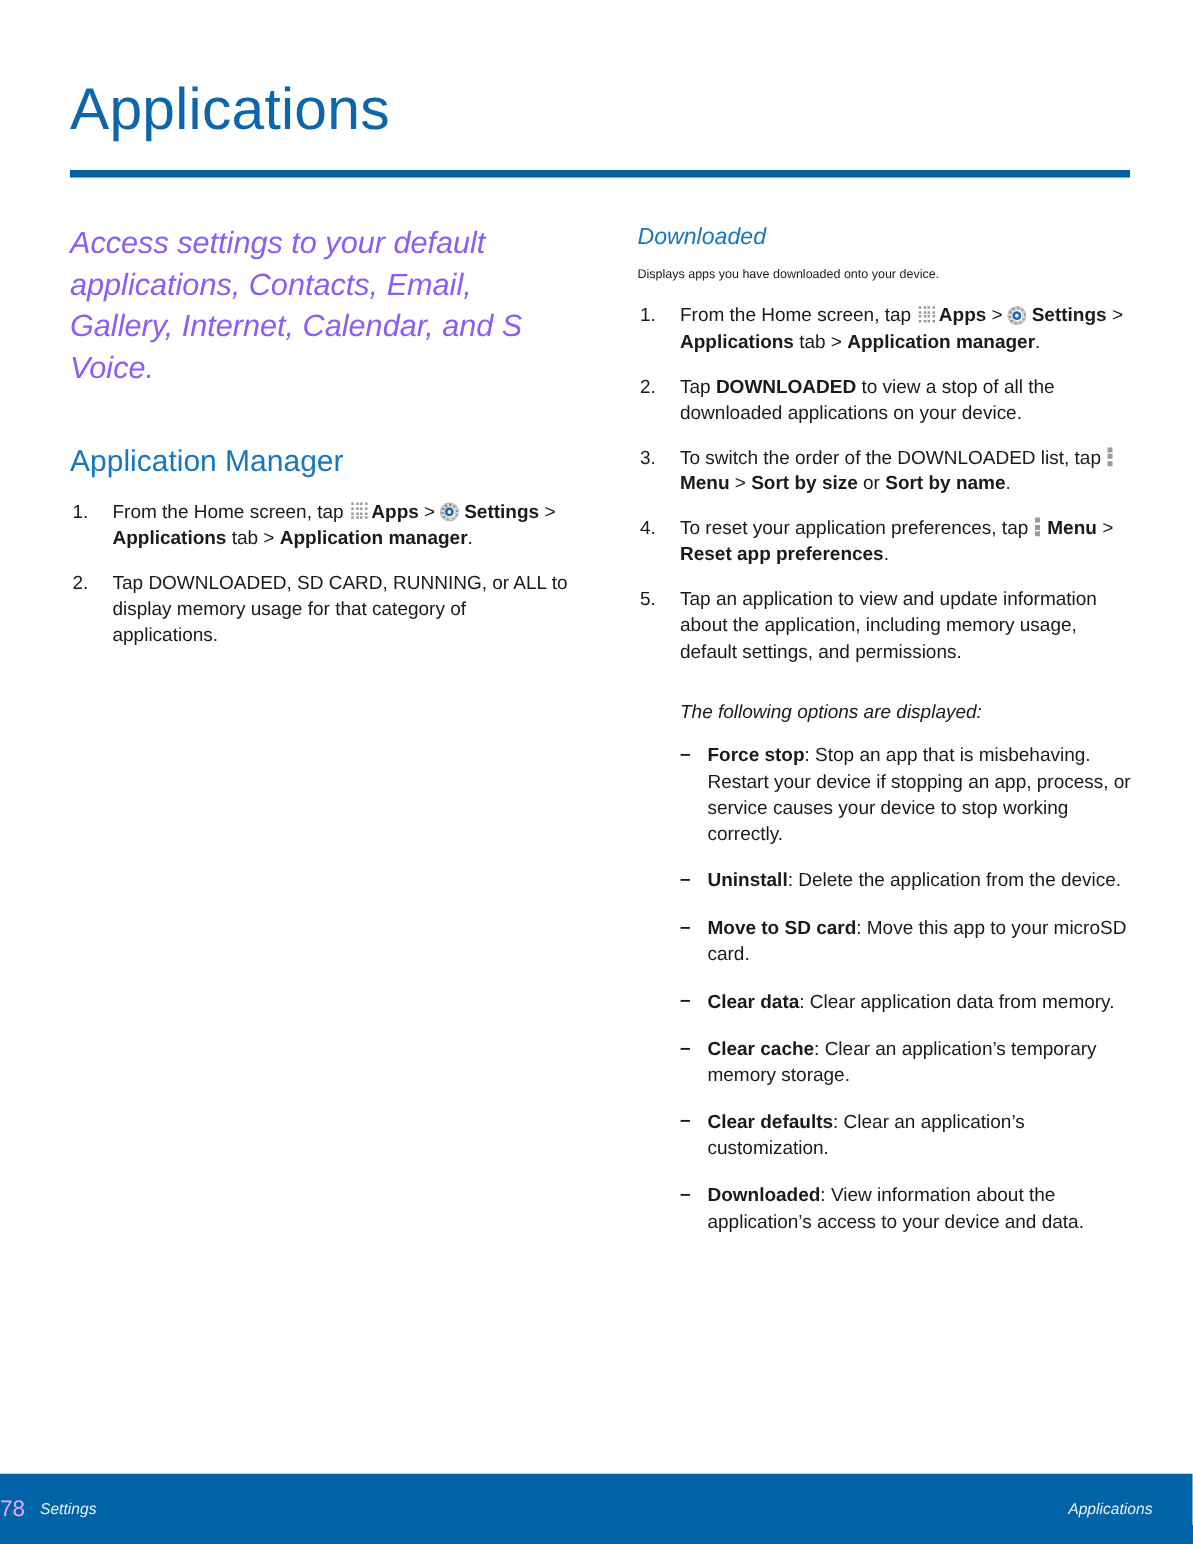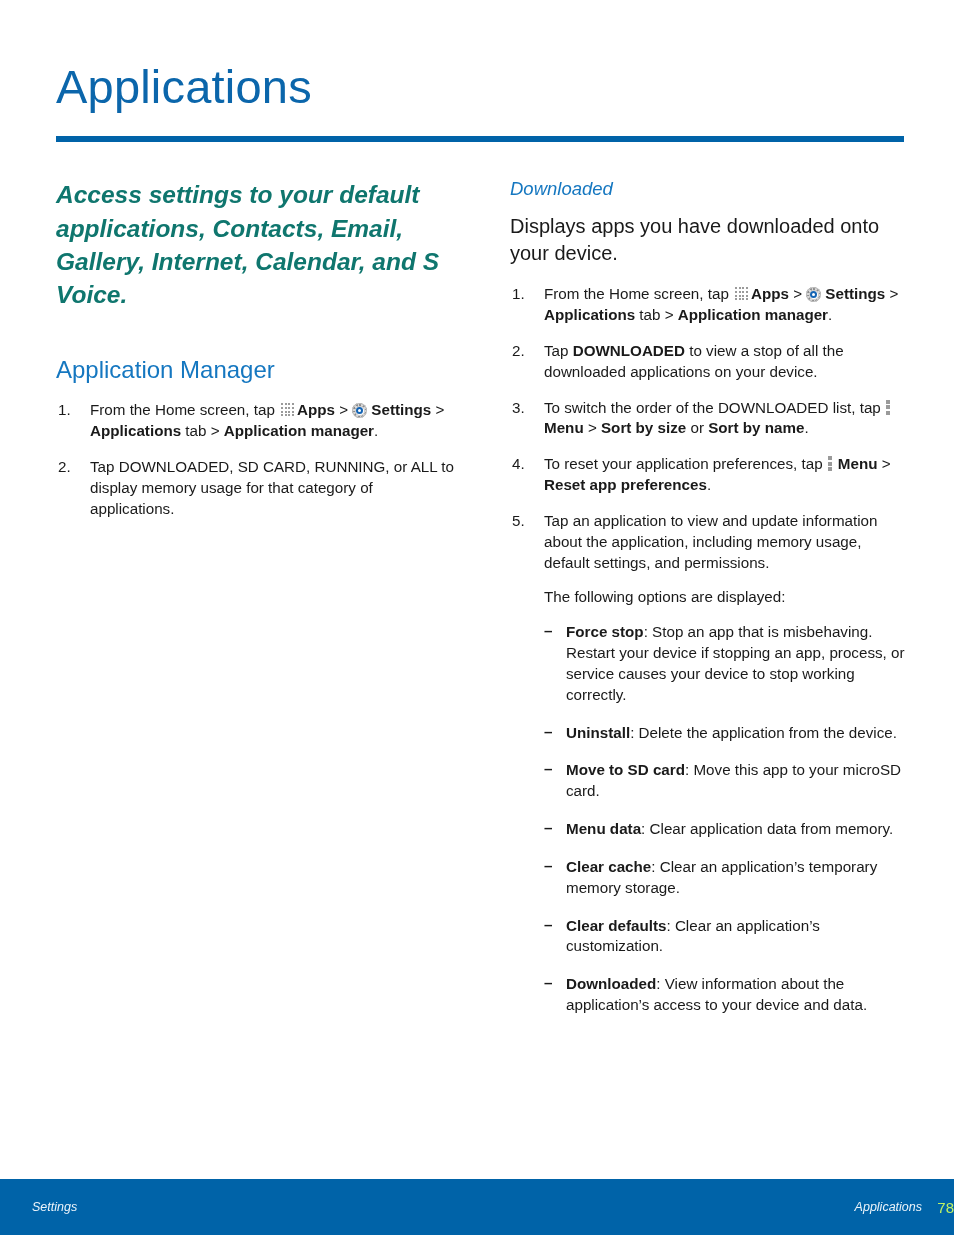--- a/index.html
+++ b/index.html
@@ -51,24 +51,24 @@
   }
   .col {
     width: 400px;
     flex: 0 0 400px;
   }
 
   
   .intro {
     font-size: 24.5px;
     font-style: italic;
-    color: #0f766e;
+    color: #8b5cf6;
     line-height: 1.36;
     margin: 0 0 44px 0;
-    font-weight: bold;
+    font-weight: normal;
   }
   .h2 {
     font-size: 24px;
     color: #1577c0;
     font-weight: normal;
     margin: 0 0 16px 0;
     line-height: 1.2;
   }
   .h3 {
     font-size: 18.5px;
@@ -77,21 +77,21 @@
     font-style: italic;
     margin: 0 0 12px 0;
     line-height: 1.2;
   }
   .h3.top {
     margin-top: 0;
   }
 
   
   p.body {
-    font-size: 20px;
+    font-size: 10px;
     line-height: 1.37;
     color: #1a1a1a;
     margin: 0 0 17px 0;
   }
   p.warning {
     font-size: 15.2px;
     line-height: 1.37;
     color: #4a90c8;
     margin: 0 0 26px 0;
   }
@@ -116,21 +116,22 @@
   }
   ol.steps > li .num {
     position: absolute;
     left: 2px;
     top: 0;
     width: 24px;
     text-align: left;
     color: #1a1a1a;
   }
   .substep {
-    margin-top: 14px;
+    margin-top: 28px;
+    font-style: italic;
   }
 
   
   ul.dashes {
     list-style: none;
     margin: 14px 0 0 0;
     padding: 0;
   }
   ul.dashes > li {
     position: relative;
@@ -238,23 +239,23 @@
   }
   .footer .f-left {
     position: absolute;
     left: 32px;
     font-size: 12.5px;
     font-style: italic;
     color: #eaf3fa;
   }
   .footer .f-center {
     width: 100%;
-    text-align: right;
-    font-size: 15px;
-    color: #bef264;
+    text-align: left;
+    font-size: 18px;
+    color: #f0abfc;
   }
   .footer .f-right {
     position: absolute;
     right: 32px;
     font-size: 12.5px;
     font-style: italic;
     color: #eaf3fa;
   }
 </style>
 </head>
@@ -315,21 +316,21 @@
         </li>
 
         <li>
           <span class="num">5.</span><span>Tap an application to view and update information about the application, including memory usage, default settings, and permissions.</span>
           <div class="substep">The following options are displayed:</div>
 
           <ul class="dashes">
             <li><span class="dash">–</span><b>Force stop</b><span>: Stop an app that is misbehaving. Restart your device if stopping an app, process, or service causes your device to stop working correctly.</span></li>
             <li><span class="dash">–</span><b>Uninstall</b><span>: Delete the application from the device.</span></li>
             <li><span class="dash">–</span><b>Move to SD card</b><span>: Move this app to your microSD card.</span></li>
-            <li><span class="dash">–</span><b>Menu data</b><span>: Clear application data from memory.</span></li>
+            <li><span class="dash">–</span><b>Clear data</b><span>: Clear application data from memory.</span></li>
             <li><span class="dash">–</span><b>Clear cache</b><span>: Clear an application’s temporary memory storage.</span></li>
             <li><span class="dash">–</span><b>Clear defaults</b><span>: Clear an application’s customization.</span></li>
             <li><span class="dash">–</span><b>Downloaded</b><span>: View information about the application’s access to your device and data.</span></li>
           </ul>
         </li>
 
       </ol>
 
     </div>
   </div>

